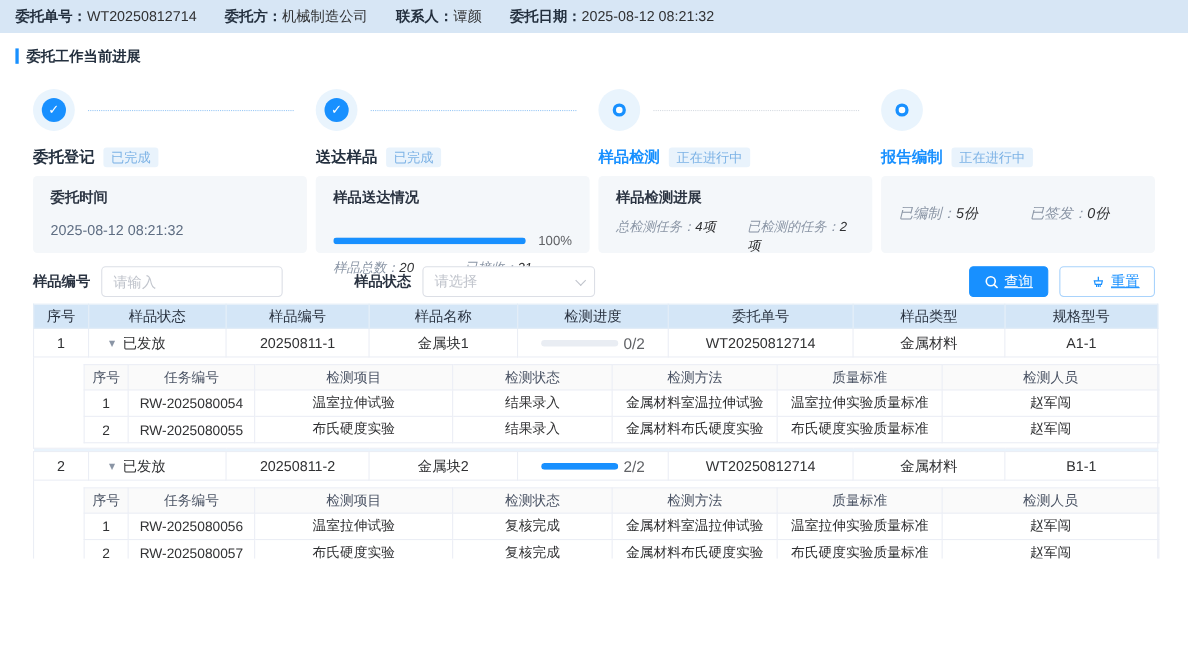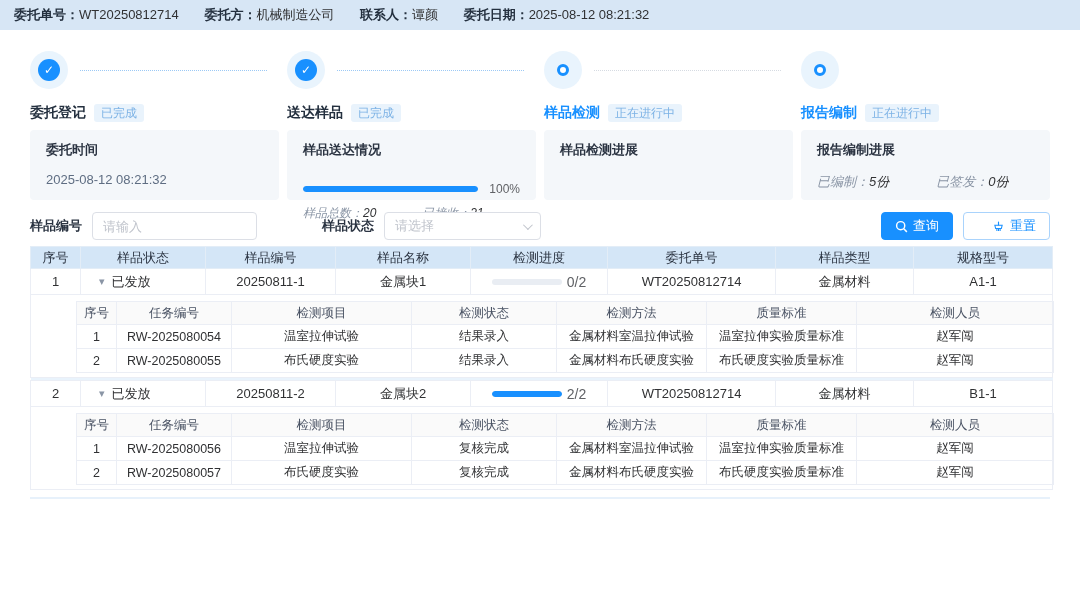--- a/index.html
+++ b/index.html
@@ -57,21 +57,21 @@
 
   
   .filter-row { display:flex; align-items:center; margin:12px 30px 0; height:28px; }
   .f-label { font-weight:bold; color:#2b3442; margin-right:10px; }
   .f-input { width:165px; height:28px; border:1px solid #dcdfe6; border-radius:4px; padding:0 10px; font-size:13px; color:#303133; outline:none; font-family:inherit; }
   .f-input::placeholder { color:#c0c4cc; }
   .f-select { width:157px; height:28px; border:1px solid #dcdfe6; border-radius:4px; padding:0 10px; display:flex; align-items:center; justify-content:space-between; color:#c0c4cc; cursor:pointer; background:#fff; }
   .chevron { width:7px; height:7px; border-right:1.4px solid #c0c4cc; border-bottom:1.4px solid #c0c4cc; transform:rotate(45deg) translateY(-2px); }
   .f-group2 { margin-left:65px; display:flex; align-items:center; }
   .btns { margin-left:auto; display:flex; }
-  .btn { height:28px; border-radius:4px; font-size:13px; display:flex; align-items:center; padding:0 13px; cursor:pointer; }
+  .btn { height:28px; border-radius:4px; font-size:13px; display:flex; align-items:center; padding:0 13px; cursor:pointer;text-decoration:underline; }
   .btn svg { margin-right:5px; }
   .btn-primary { background:#1890ff; border:1px solid #1890ff; color:#fff; }
   .btn-plain { background:#fff; border:1px solid #a9d3fc; color:#1890ff; margin-left:10px;padding-left:28px; }
 
   
   .table-wrap { margin:6px 30px 0; }
   table { border-collapse:collapse; table-layout:fixed; width:1022px; }
   .main-table th { background:#d4e6f7; height:22px; font-weight:normal; font-size:13px; color:#2b3442; border:1px solid #e3edf7; }
   .main-table td { height:26px; font-size:13px; color:#303133; text-align:center; border:1px solid #ebeef5; background:#fff; }
   .status-cell { display:flex; align-items:center; padding-left:18px; }
@@ -94,20 +94,24 @@
 
 <div class="page">
 
   <div class="topbar">
     <span class="pair"><span class="lbl">委托单号：</span><span class="val">WT20250812714</span></span>
     <span class="pair"><span class="lbl">委托方：</span><span class="val">机械制造公司</span></span>
     <span class="pair"><span class="lbl">联系人：</span><span class="val">谭颜</span></span>
     <span class="pair"><span class="lbl">委托日期：</span><span class="val">2025-08-12 08:21:32</span></span>
   </div>
 
+  <div class="section-title">
+    <span class="bar"></span>
+    <span class="txt">委托工作当前进展</span>
+  </div>
 
   <div class="steps-row">
     <div class="step">
       <div class="step-line">
         <span class="halo">
             <span class="dot">
               <span>✓</span>
             </span>
           </span>
         <span class="connector"></span>
@@ -170,23 +174,26 @@
           </span>
         <span class="pct">100%</span>
       </div>
       <div class="stats">
         <span class="stat"><span class="stat-label">样品总数：</span><span class="stat-value">20</span></span>
         <span class="stat"><span class="stat-label">已接收：</span><span class="stat-value">21</span></span>
       </div>
     </div>
     <div class="card">
       <div class="card-title">样品检测进展</div>
+      <div class="stats">
+        <span class="stat"><span class="stat-label">总检测任务：</span><span class="stat-value">4项</span></span>
+        <span class="stat"><span class="stat-label">已检测的任务：</span><span class="stat-value">2项</span></span>
+      </div>
     </div>
     <div class="card card-report">
-      <div class="card-title">报告编制进展</div>
       <div class="stats">
         <span class="stat"><span class="stat-label">已编制：</span><span class="stat-value">5份</span></span>
         <span class="stat"><span class="stat-label">已签发：</span><span class="stat-value">0份</span></span>
       </div>
     </div>
   </div>
 
 
   <div class="filter-row">
     <span class="f-label">样品编号</span>

